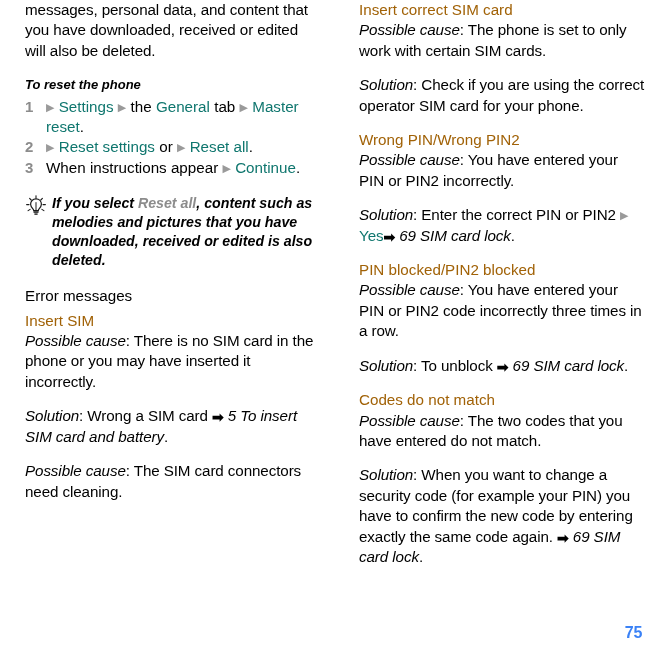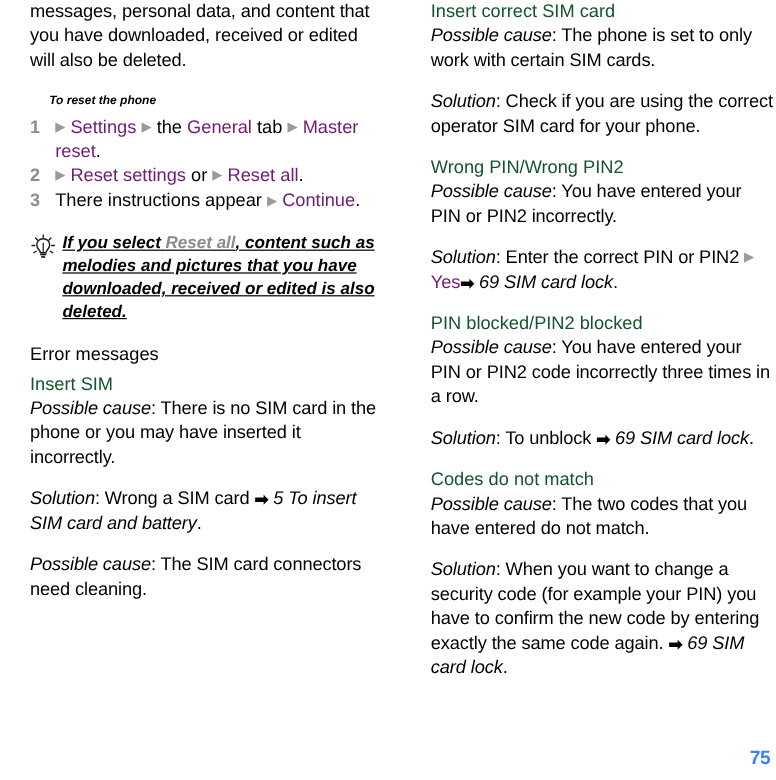--- a/index.html
+++ b/index.html
@@ -46,43 +46,43 @@
   p.body {
     margin: 0 0 14px 0;
     font-size: 15.2px;
     line-height: 20.4px;
     letter-spacing: -0.1px;
     color: #000;
   }
   p.body.tight { margin-bottom: 12px; }
 
   h4.sub-head {
-    margin: 0 0 1px 16px;
-    font-size: 10px;
+    margin: 0 0 1px 0;
+    font-size: 13px;
     line-height: 20.4px;
     font-weight: bold;
     font-style: italic;
     color: #000;
   }
   h3.section-head {
     margin: 0 0 4px 0;
     font-size: 15.2px;
     line-height: 20.4px;
     font-weight: normal;
     color: #000;
   }
   h5.grey-head {
     margin: 0 0 0 0;
     font-size: 15.2px;
     line-height: 20.4px;
     font-weight: normal;
-    color: #14532d;
-  }
-
-  .grey { color: #701a75; }
+    color: #a16207;
+  }
+
+  .grey { color: #0f766e; }
   .ital { font-style: italic; }
   .ref { font-style: italic; }
 
   
   .tri {
     color: #9a9a9a;
     font-size: 11px;
     line-height: 1;
     vertical-align: 1.5px;
     letter-spacing: 0;
@@ -118,21 +118,20 @@
     font-weight: bold;
     color: #8c8c8c;
     font-size: 15px;
   }
 
   
   .tip {
     position: relative;
     padding-left: 27px;
     margin: 16px 0 16px 0;
-    text-decoration: underline;
   }
   .tip .tip-text {
     margin: 0;
     font-size: 14.2px;
     line-height: 19px;
     font-style: italic;
     font-weight: bold;
     color: #000;
   }
   .tip .tip-text .grey { color: #8c8c8c; }
@@ -179,21 +178,21 @@
           <span class="grey">Master reset</span><span>.</span>
         </li>
         <li>
           <span class="num">2</span><span class="tri">▶</span>
           <span class="grey">Reset settings</span>
           <span>or</span>
           <span class="tri">▶</span>
           <span class="grey">Reset all</span><span>.</span>
         </li>
         <li>
-          <span class="num">3</span><span>There instructions appear</span>
+          <span class="num">3</span><span>When instructions appear</span>
           <span class="tri">▶</span>
           <span class="grey">Continue</span><span>.</span>
         </li>
       </ol>
 
       <div class="tip">
         <span class="bulb-icon">
           <svg viewBox="0 0 22 22" width="22" height="22" aria-hidden="true">
             <g stroke="#1a1a1a" stroke-width="1.1" fill="none" stroke-linecap="round">
               <line x1="11" y1="0.8" x2="11" y2="3.2"></line>

